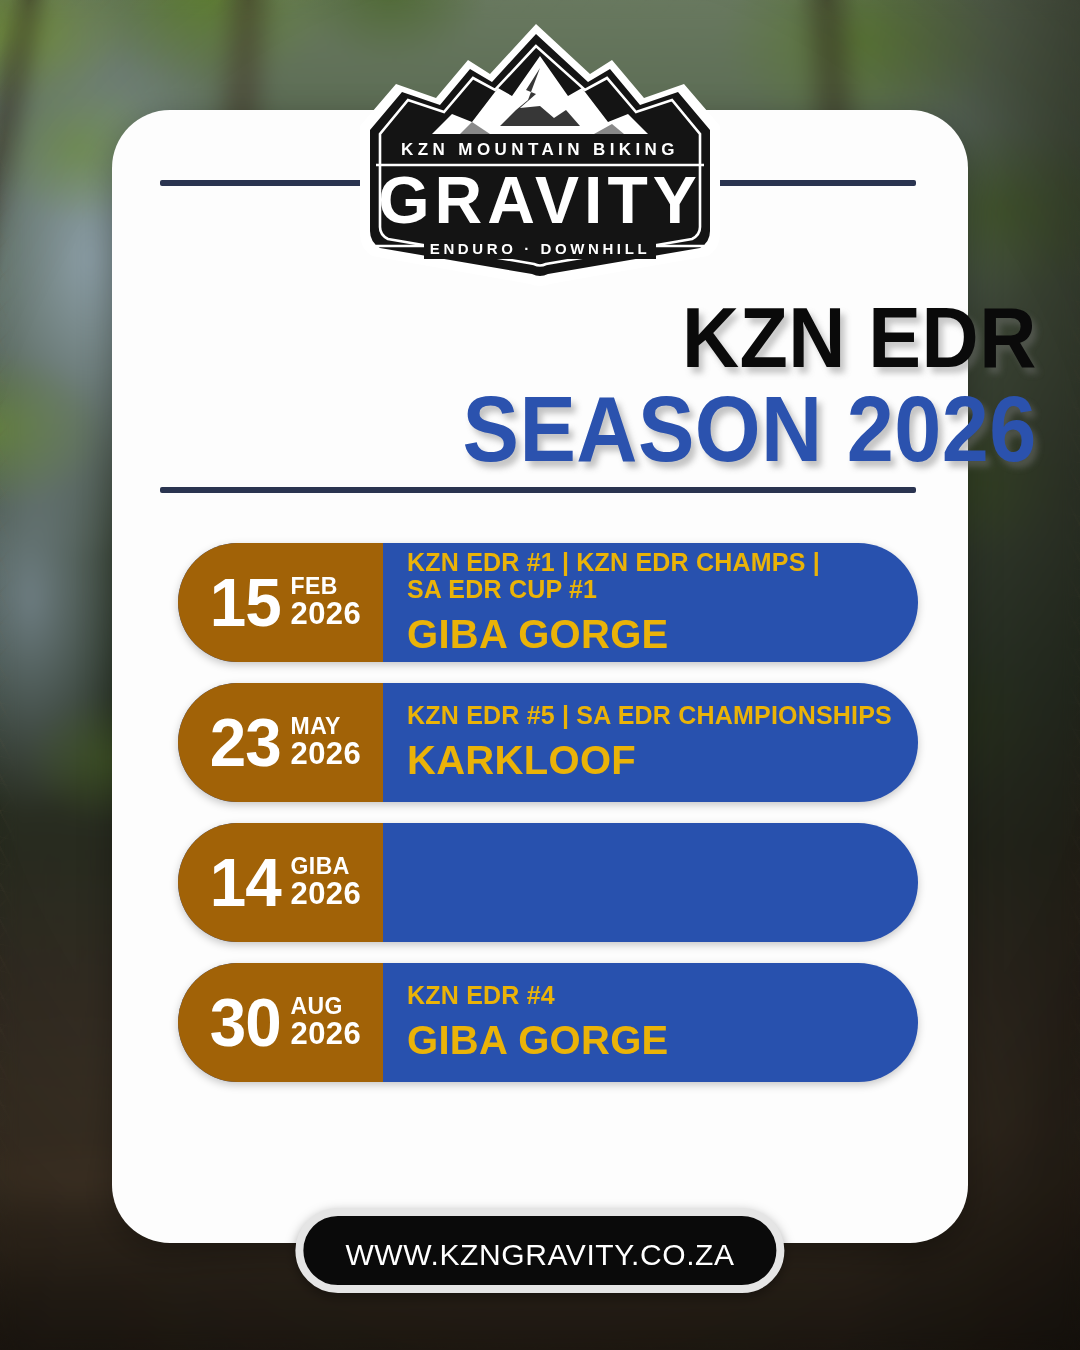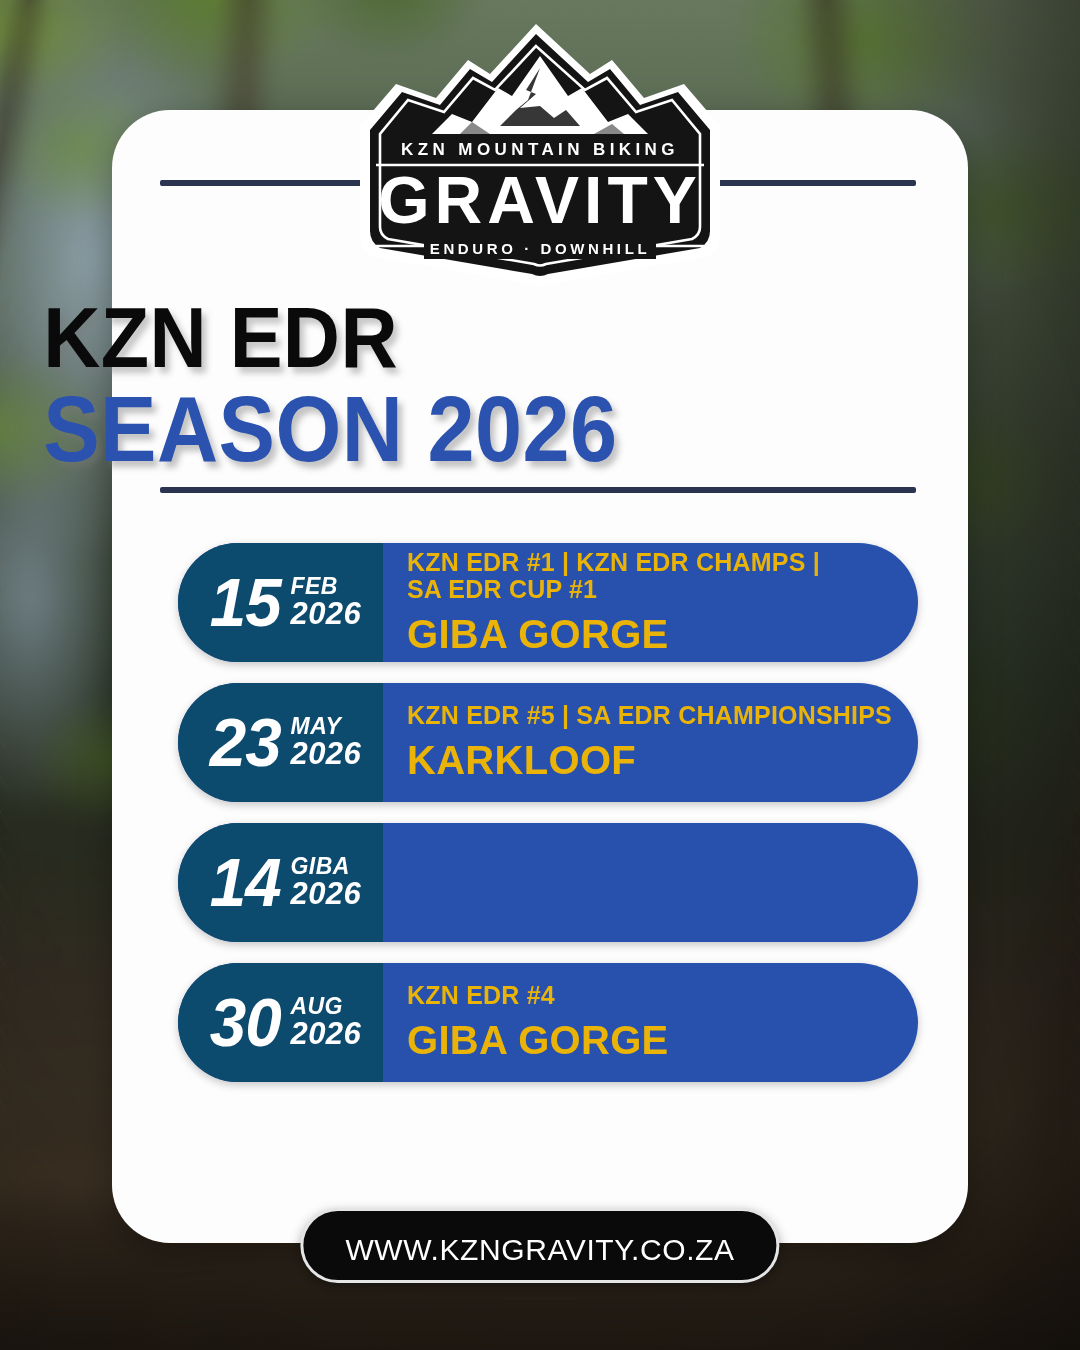--- a/index.html
+++ b/index.html
@@ -91,21 +91,21 @@
 
   
   .rule{
     position:absolute;left:160px;width:756px;height:6px;
     background:#2a3450;border-radius:2px;z-index:2;
   }
   #rule-top{top:180px;}
   #rule-bottom{top:487px;}
 
   
-  #headings{position:absolute;left:0;right:0;top:296px;text-align:left;z-index:3;}
+  #headings{position:absolute;left:0;right:0;top:296px;text-align:right;z-index:3;}
   .headline{
     font-family:"Liberation Sans Narrow","Liberation Sans",sans-serif;
     font-weight:700;letter-spacing:.5px;line-height:.96;
     transform:scaleX(.92);
   }
   #title-main{
     font-size:86px;color:#0a0a0a;
     text-shadow:5px 6px 7px rgba(120,120,120,.42);
   }
   #title-sub{
@@ -118,23 +118,23 @@
     position:absolute;left:178px;top:543px;width:740px;z-index:3;
     display:flex;flex-direction:column;gap:21px;
   }
   .event-row{
     display:flex;align-items:stretch;height:119px;
     border-radius:60px;overflow:hidden;
     background:#2851ae;
     box-shadow:0 3px 8px rgba(0,0,0,.22);
   }
   .date-block{
-    flex:0 0 205px;background:#0c4a6e;color:#fff;
+    flex:0 0 205px;background:#a16207;color:#fff;
     display:flex;align-items:center;justify-content:center;
-    gap:8px;padding:0 18px 0 26px;font-style:italic;
+    gap:8px;padding:0 18px 0 26px;
   }
   .day{
     font-family:"Liberation Sans Narrow","Liberation Sans",sans-serif;
     font-weight:700;font-size:69px;line-height:1;letter-spacing:-1px;
     transform:scaleX(.95);
   }
   .my{display:flex;flex-direction:column;align-items:flex-start;line-height:1.02;}
   .month{
     font-family:"Liberation Sans Narrow","Liberation Sans",sans-serif;
     font-weight:700;font-size:23px;letter-spacing:.4px;
@@ -155,21 +155,21 @@
   .venue{
     font-family:"Liberation Sans Narrow","Liberation Sans",sans-serif;
     font-weight:700;font-size:40px;line-height:1.08;letter-spacing:.3px;
     margin-top:10px;
   }
 
   
   #url-pill{
     position:absolute;left:50%;top:1208px;transform:translateX(-50%);
     z-index:6;background:#0a0a0a;color:#fff;
-    border:3px solid #e5e5e5;border-radius:44px;
+    border:8px solid #e5e5e5;border-radius:44px;
     padding:22px 42px 13px;
     font-size:30px;letter-spacing:.6px;white-space:nowrap;
     box-shadow:0 4px 12px rgba(0,0,0,.35);
     text-align:right;
   }
 </style>
 </head>
 <body>
 
 <div id="bg">

